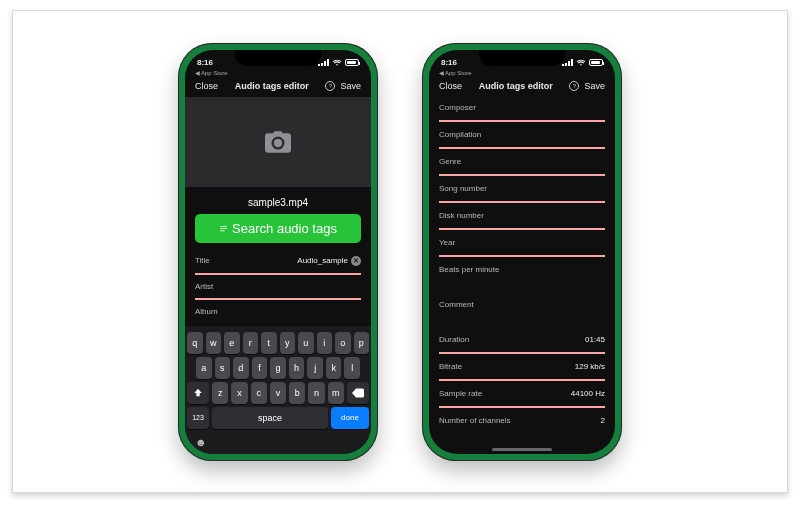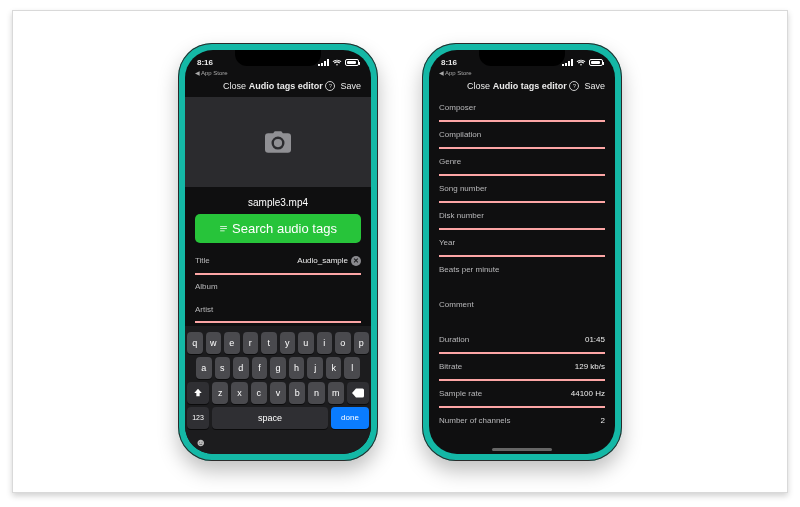--- a/index.html
+++ b/index.html
@@ -18,21 +18,21 @@
     box-shadow: 0 3px 6px rgba(0,0,0,.18);
     background: #fff;
   }
   .phones {
     position: absolute; inset: 0;
     display: flex; align-items: center; justify-content: center;
     gap: 44px;
   }
   .phone {
     width: 200px; height: 418px;
-    background: #14b8a6;
+    background: #15803d;
     border-radius: 34px;
     box-shadow: 0 10px 20px rgba(0,0,0,.25), inset 0 0 0 1px #2a2a2a;
     position: relative;
     overflow: hidden;
     padding-left: 44px;
   }
   .screen {
     position: absolute; left:7px; right:7px; top:7px; bottom:7px;
     background: #0f0f10;
     border-radius: 28px;
@@ -61,21 +61,20 @@
   .wifi { width:10px; height:7px; position:relative; }
   .wifi::before { content:""; position:absolute; inset:0; border:1.5px solid #fff; border-bottom:none; border-left:none; border-right:none; border-radius:10px 10px 0 0;}
   .batt { width:14px; height:7px; border:1px solid #fff; border-radius:2px; position:relative;}
   .batt::after { content:""; position:absolute; right:-2px; top:2px; width:1px; height:3px; background:#fff;}
   .batt span { position:absolute; left:1px; top:1px; bottom:1px; width:9px; background:#fff; border-radius:1px;}
   .back-appstore { font-size:6px; color:#aaa; padding-left:10px; margin-top:-3px; height:8px;}
   .nav {
     display:flex; align-items:flex-end; justify-content:space-between;
     padding: 4px 10px;
     font-size: 9px;
-    margin-left: 28px;
   }
   .nav .title { font-weight:600; font-size:9px; }
   .nav .save { display:flex; align-items:center; gap:5px; }
   .help-circle { width:10px; height:10px; border:1px solid #ccc; border-radius:50%; display:flex; align-items:center; justify-content:center; font-size:6px; color:#ccc;}
   .artwork {
     background:#2b2b2e; margin:2px 0 0; height:90px;
     display:flex; align-items:center; justify-content:center;
   }
   .camera-icon { opacity:.7; }
   .filename { text-align:center; padding:10px 0 6px; font-size:10px; color:#fff; font-weight:500;}
@@ -175,26 +174,26 @@
         </div>
 
         <div class="fields">
           <div class="field-row">
             <span class="field-label">Title</span>
             <span class="field-value">
               <span>Audio_sample</span>
               <span class="clear-x">✕</span>
             </span>
           </div>
+          <div class="field-row">
+            <span class="field-label">Artist</span>
+            <span class="field-value"></span>
+          </div>
           <div class="field-row last">
             <span class="field-label">Album</span>
-            <span class="field-value"></span>
-          </div>
-          <div class="field-row">
-            <span class="field-label">Artist</span>
             <span class="field-value"></span>
           </div>
         </div>
 
         <div class="keyboard">
           <div class="krow" id="krow1">
               <div class="key letter">q</div>
               <div class="key letter">w</div>
               <div class="key letter">e</div>
               <div class="key letter">r</div>

